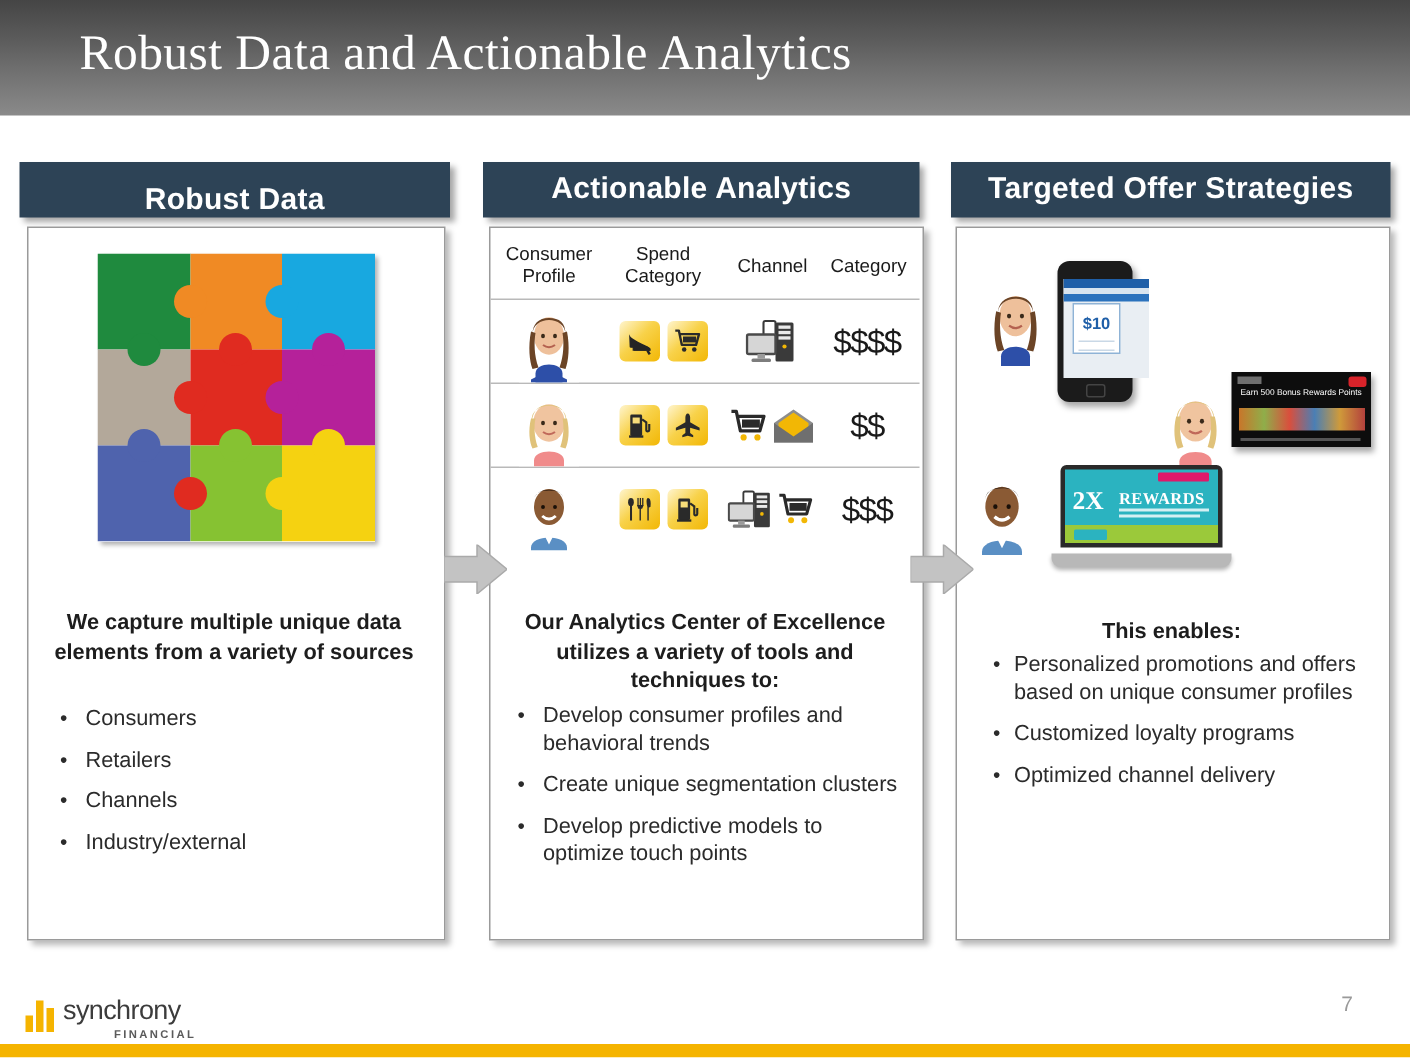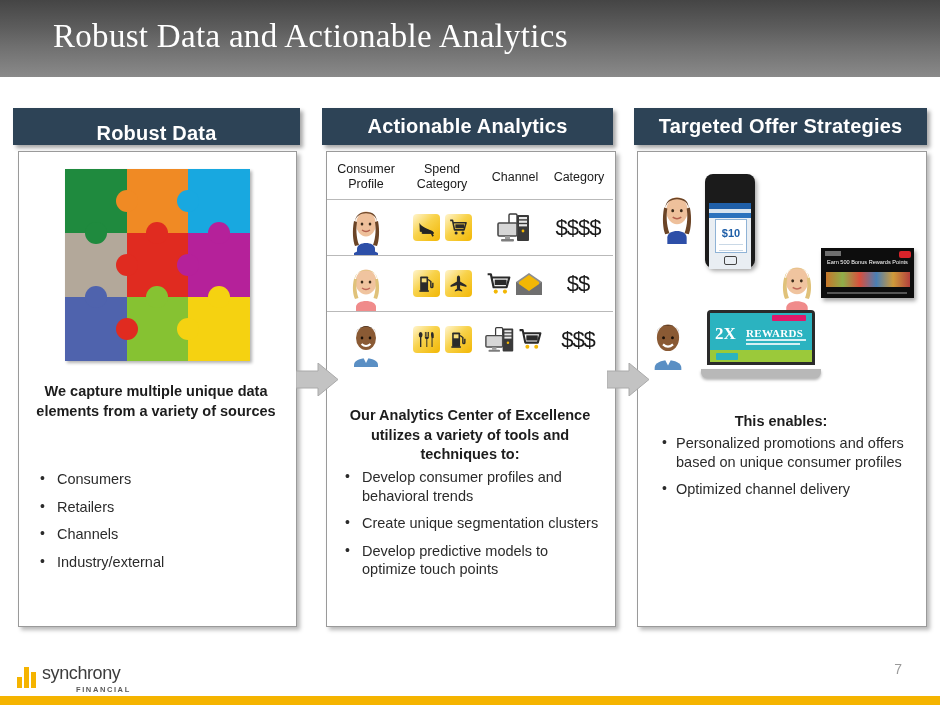--- a/index.html
+++ b/index.html
@@ -83,21 +83,21 @@
   .tile{
     width:27px;height:27px;border-radius:4px;
     background:linear-gradient(135deg,#fff5cf 0%,#f8d24a 45%,#f2b705 100%);
     display:flex;align-items:center;justify-content:center;
   }
   
   #phone{
     position:absolute;left:705px;top:174px;width:50px;height:94px;
     background:#1b1b1b;border-radius:8px;box-shadow:2px 3px 4px rgba(0,0,0,.35);
   }
-  #phone .screen{position:absolute;left:4px;top:29px;width:42px;height:66px;background:#e9eef3;overflow:hidden;}
+  #phone .screen{position:absolute;left:4px;top:12px;width:57px;height:66px;background:#e9eef3;overflow:hidden;}
   #phone .hbtn{position:absolute;left:19px;bottom:3px;width:11px;height:7px;border:1px solid #444;border-radius:2px;}
   #coupon{position:absolute;left:6px;top:16px;width:30px;height:32px;background:#ffffff;border:1px solid #8fb3d6;}
   #laptop{position:absolute;left:701px;top:310px;width:120px;height:68px;}
   #laptop .lid{
     position:absolute;left:6px;top:0;width:108px;height:55px;background:#2a2a2a;
     border-radius:4px 4px 0 0;padding:3px;box-sizing:border-box;
   }
   #laptop .lscreen{width:100%;height:100%;background:#2bb3c0;overflow:hidden;position:relative;}
   #laptop .base{
     position:absolute;left:0;bottom:0;width:120px;height:9px;background:#b8b8b8;
@@ -192,21 +192,21 @@
     
   </div>
   <div class="pz" style="left:8px;top:148px;width:56px;">
     
   </div>
   <div class="pz" style="left:118px;top:157px;width:66px;">
     
   </div>
 </div>
 
-<div class="lede" style="left:30px;top:382px;width:252px;">We capture multiple unique data elements from a variety of sources</div>
+<div class="lede" style="left:30px;top:406px;width:252px;">We capture multiple unique data elements from a variety of sources</div>
 <ul class="bullets" id="bul-1" style="left:38px;top:470px;width:240px;padding:0;margin:0;">
     <li>Consumers</li>
     <li>Retailers</li>
     <li>Channels</li>
     <li>Industry/external</li>
   </ul>
 
 <div id="offer-table">
   <div id="table-head">
     <div class="th-1">Consumer Profile</div>
@@ -452,20 +452,21 @@
       <div style="position:absolute;left:0;bottom:0;width:100%;height:12px;background:#9bc93a;"></div>
       <div style="position:absolute;left:6px;bottom:2px;width:22px;height:7px;background:#2bb3c0;border-radius:1px;"></div>
     </div>
   </div>
   <div class="base"></div>
 </div>
 
 <div class="lede" style="left:650px;top:412px;width:262px;">This enables:</div>
 <ul class="bullets wide" id="bul-3" style="left:660px;top:434px;width:248px;padding:0;margin:0;">
     <li>Personalized promotions and offers based on unique consumer profiles</li>
+    <li>Customized loyalty programs</li>
     <li>Optimized channel delivery</li>
   </ul>
 
 <div id="logo">
   <div id="logo-bars">
     <i style="left: 0px; width: 5px; height: 11px; background: rgb(245, 180, 0);"></i>
     <i style="left: 7px; width: 5px; height: 21px; background: rgb(245, 180, 0);"></i>
     <i style="left: 14px; width: 5px; height: 16px; background: rgb(245, 180, 0);"></i>
   </div>
   <div id="logo-word">synchrony</div>

